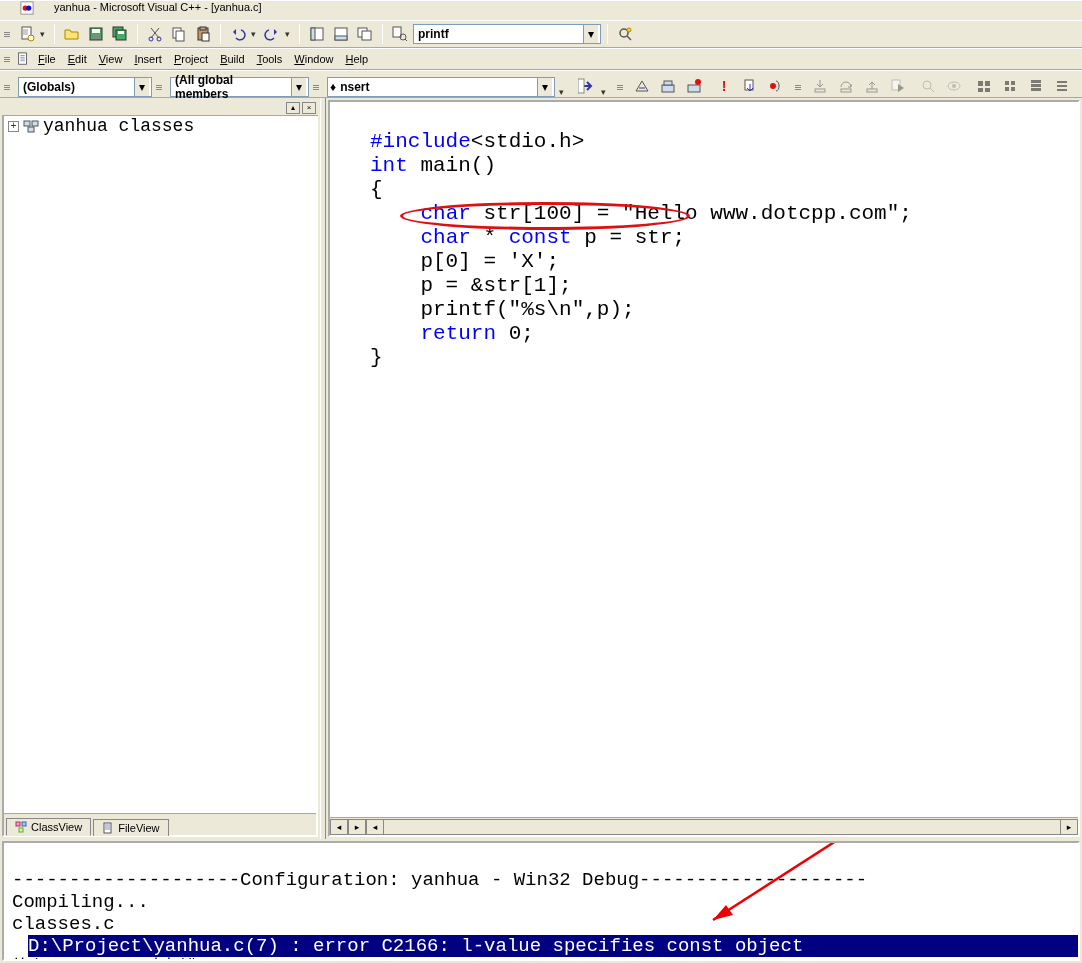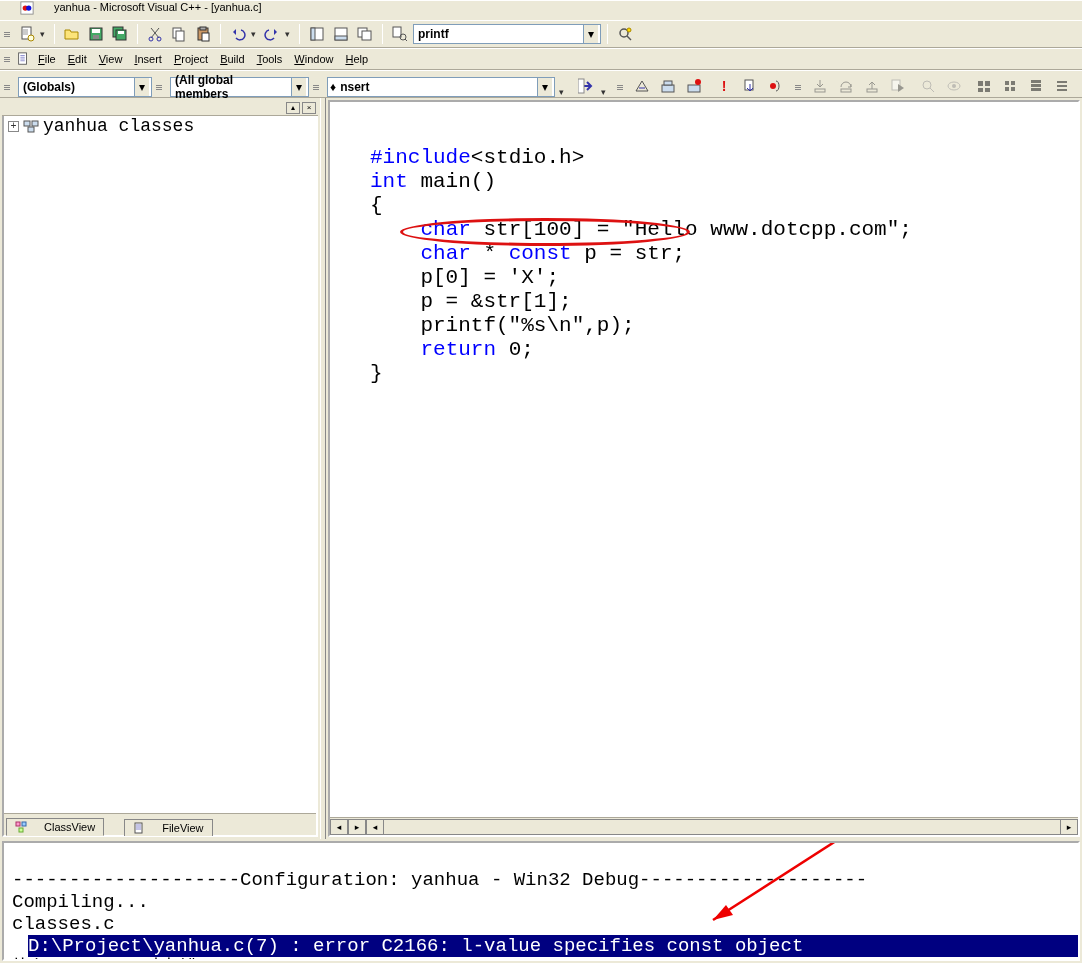--- a/index.html
+++ b/index.html
@@ -19,28 +19,28 @@
 .menubar .mitem .ul { text-decoration: underline; }
 .row3 { background:#ece9d8; height:28px; display:flex; align-items:flex-end; padding:0 4px; border-bottom:1px solid #aca899; border-top:1px solid #fff; gap:4px;}
 .workspace { flex:1; display:flex; min-height:0; }
 .left-pane { width:316px; display:flex; flex-direction:column; border:2px inset #fff; background:#fff; margin:2px; position:relative;}
 .left-header { height:16px; background:#ece9d8; display:flex; justify-content:flex-end; align-items:center; border-bottom:1px solid #aca899; position:absolute; top:-2px; right:-2px; left:-2px; padding-right:2px; gap:2px;}
 .small-btn { width:14px; height:12px; border:1px solid #888; background:#ece9d8; font-size:8px; line-height:10px; text-align:center;}
 .tree { flex:1; padding:14px 4px 4px 4px; font-family: "NSimSun","SimSun","Courier New",monospace; font-size:18px; overflow:hidden;}
 .tree-row { display:flex; align-items:center; gap:4px;}
 .plus-box { width:11px; height:11px; border:1px solid #888; display:flex; align-items:center; justify-content:center; font-size:10px; line-height:9px; color:#333;}
 .tabstrip { height:22px; background:#ece9d8; display:flex; align-items:flex-end; border-top:1px solid #aca899; padding-left:2px;}
-.tab { border:1px solid #888; border-bottom:none; background:#ece9d8; padding:2px 8px; font-size:11px; display:flex; align-items:center; gap:17px; margin-right:20px; position:relative; top:1px;}
+.tab { border:1px solid #888; border-bottom:none; background:#ece9d8; padding:2px 8px; font-size:11px; display:flex; align-items:center; gap:4px; margin-right:2px; position:relative; top:1px;}
 .tab.active { background:#ece9d8; border-bottom:1px solid #ece9d8;}
 .splitter { width:6px; background:#ece9d8; cursor:col-resize; border-left:1px solid #fff; border-right:1px solid #888;}
 .editor-pane { flex:1; display:flex; flex-direction:column; border:2px inset #fff; background:#fff; margin:2px; min-width:0;}
 .editor { flex:1; position:relative; padding:4px 8px; font-family:"NSimSun","SimSun","Courier New",monospace; font-size:21px; line-height:24px; white-space:pre; overflow:hidden; }
 .kw { color:#0000ff;}
 .pp { color:#0000ff;}
-.editor-wrap { position:relative; display:flex;margin-top:16px;}
+.editor-wrap { position:relative; display:flex;}
 .gutter { width:32px; background:#fff;}
 .circle-annot { position:absolute; border:3px solid #d11; border-radius:50%; pointer-events:none;}
 .hscroll { height:18px; background:#ece9d8; display:flex; align-items:center; border-top:1px solid #aca899;}
 .hscroll .sbtn { width:18px; height:16px; border:1px solid #888; background:#ece9d8; text-align:center; font-size:9px; line-height:14px;}
 .hscroll .track { flex:1; height:16px; background:#ece9d8; border:1px solid #888; border-left:none; border-right:none; position:relative;}
 .output { border:2px inset #fff; background:#fff; margin:2px; font-family:"NSimSun","SimSun","Courier New",monospace; font-size:19px; line-height:22px; padding:4px 8px; height:120px; overflow:hidden; white-space:pre; position:relative;}
 .output .selected { background:#000080; color:#fff; display:inline-block; width:100%;margin-left:16px;}
 .red-arrow { position:absolute; pointer-events:none;}
 svg { display:block;}
 .icon16 { width:16px; height:16px;}

